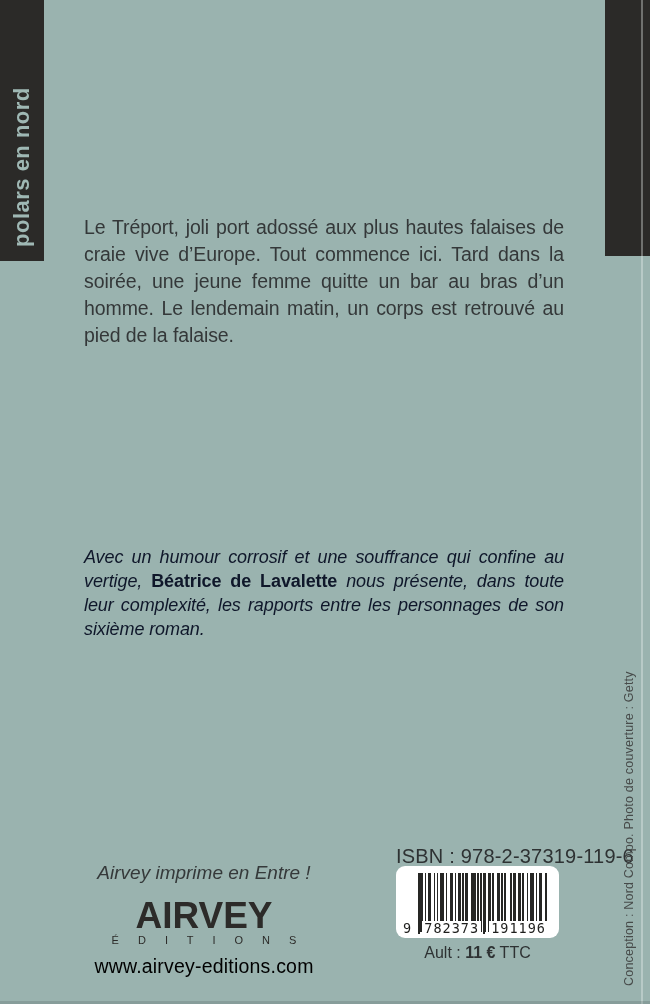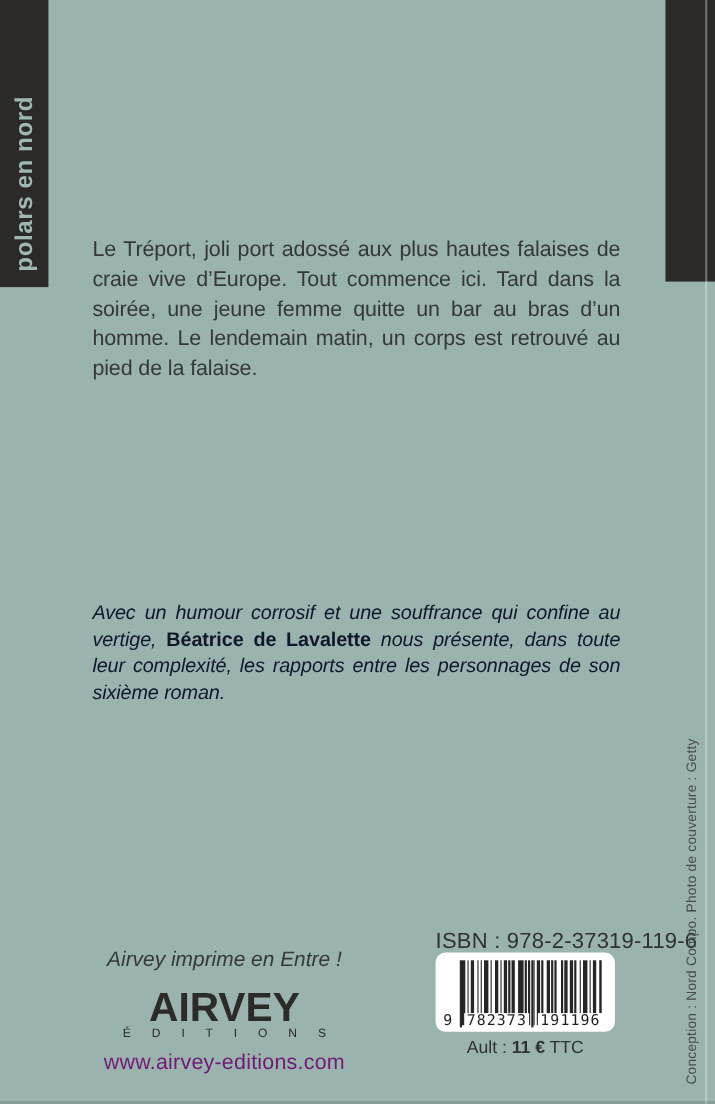--- a/index.html
+++ b/index.html
@@ -33,21 +33,21 @@
     font-size:18px;line-height:24px;color:#0f172a;
     font-style:italic;text-align:justify;letter-spacing:-.1px;margin-top:40px;
   }
   .review p{margin:0;}
   .review .author{font-style:normal;font-weight:bold;}
   
   .publisher{position:absolute;left:64px;top:862px;width:280px;text-align:center;color:#2e3233;}
   .pub-tagline{font-style:italic;font-size:19px;line-height:22px;color:#35393a;}
   .pub-logo{font-size:37px;line-height:30px;font-weight:800;letter-spacing:0;color:#2c2b29;margin-top:17px;}
   .pub-sub{font-size:11px;letter-spacing:8px;padding-left:8px;color:#2c2b29;margin-top:3px;}
-  .pub-site{font-size:19.5px;margin-top:9px;color:#701a75;letter-spacing:.2px;}
+  .pub-site{font-size:19.5px;margin-top:9px;color:#000000;letter-spacing:.2px;}
   
   .isbn{position:absolute;left:396px;top:845px;font-size:20px;color:#2e3233;letter-spacing:.2px;}
   .barcode-box{position:absolute;left:396px;top:866px;width:163px;height:72px;background:#ffffff;border-radius:9px;}
   .bars{position:absolute;left:24px;right:12px;top:7px;bottom:6px;display:flex;}
   .bar{background:#262624;height:100%;flex:none;}
   .guard{position:absolute;top:7px;height:61px;width:2px;background:#262624;z-index:1;}
   .barcode-digits{
     position:absolute;left:5px;right:11px;bottom:2px;display:flex;justify-content:space-between;
     font-family:"DejaVu Sans Mono",monospace;font-size:13.5px;line-height:15px;color:#1e1e1c;z-index:2;
   }

